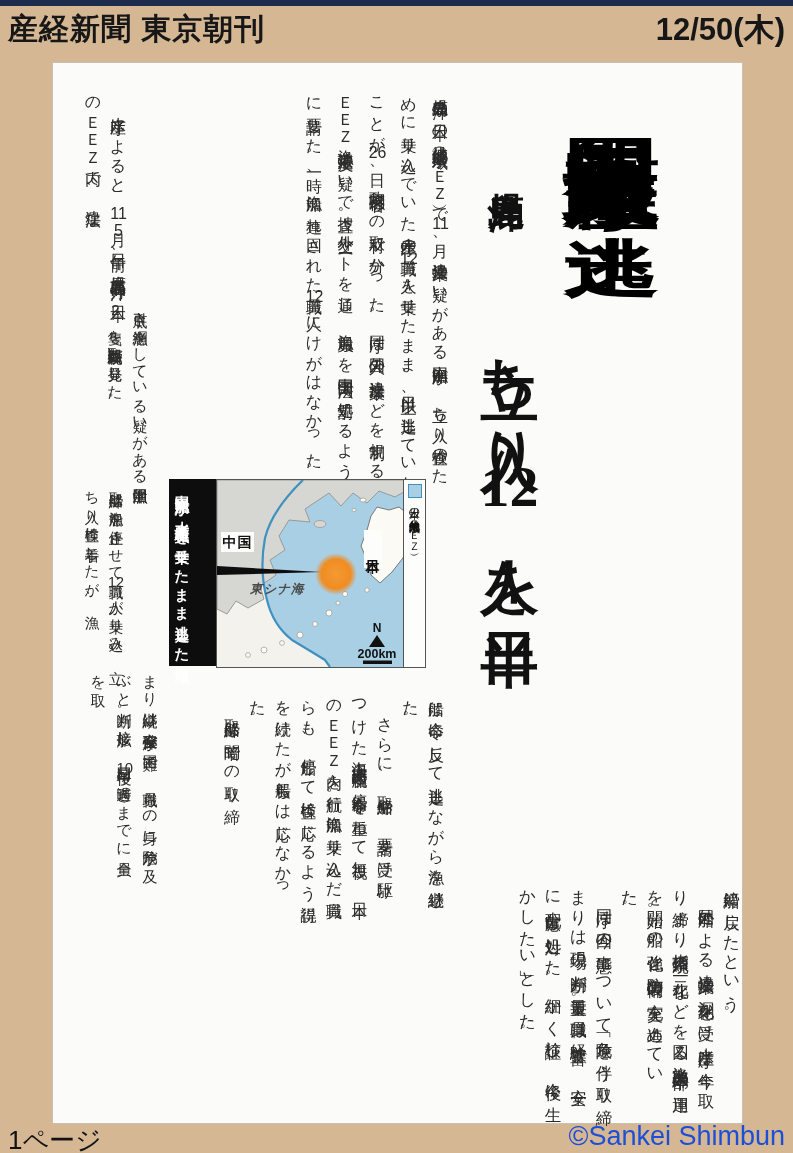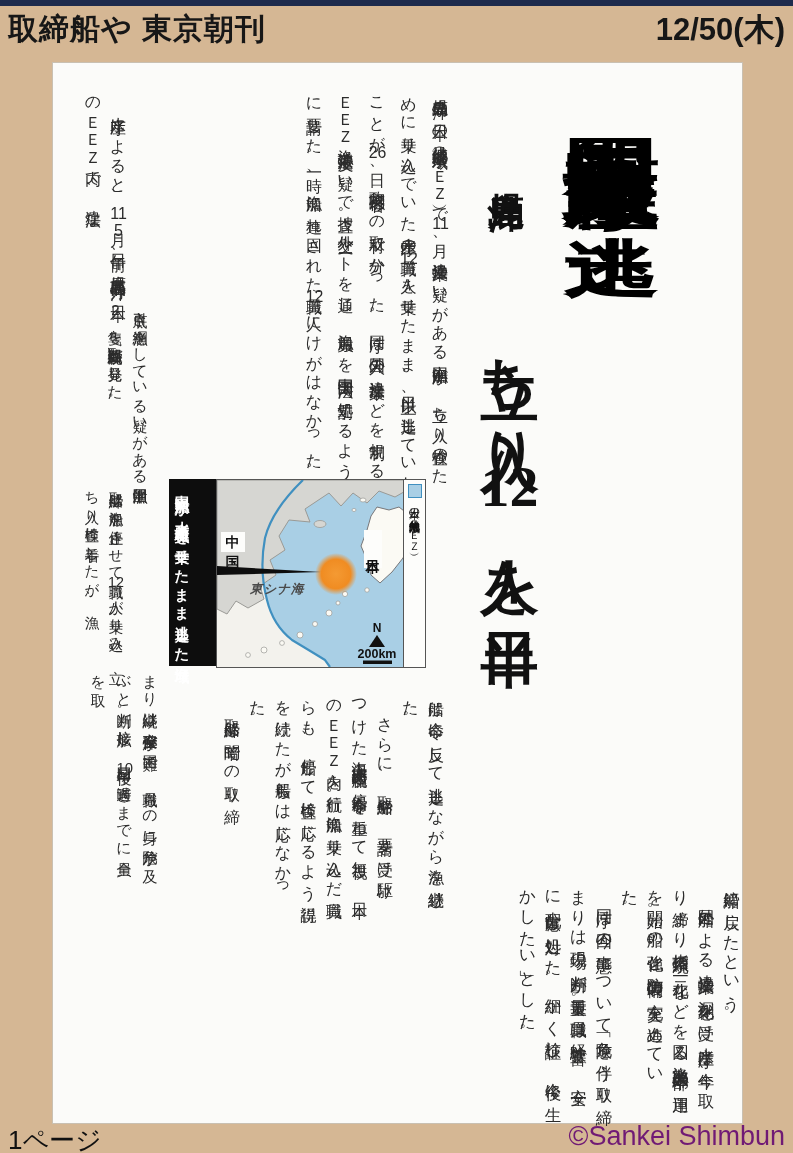--- a/index.html
+++ b/index.html
@@ -29,36 +29,36 @@
   #para3{left:3px;top:418px;width:72px;height:186px;font-size:14.5px;letter-spacing:0.8px;line-height:24px;}
   #para4-left{left:6px;top:601px;width:104px;height:196px;font-size:15px;letter-spacing:1.1px;line-height:26px;}
   #para4{left:116px;top:626px;width:280px;height:214px;font-size:16px;letter-spacing:1.6px;line-height:25.5px;}
   #para5{left:308px;top:815px;width:383px;height:220px;font-size:16.5px;letter-spacing:1.5px;line-height:25.5px;}
   
   #map-caption{left:116px;top:416px;width:47px;height:187px;background:#0d0d0d;box-sizing:border-box;padding:4px 2px;}
   #map-caption .cap{writing-mode:vertical-rl;text-orientation:upright;color:#fff;font-size:14.5px;font-weight:bold;letter-spacing:2px;line-height:21px;height:179px;}
   #map-frame{left:163px;top:416px;width:208px;height:187px;border:1px solid #555;box-sizing:content-box;background:#f3f2ed;}
   #map-frame svg{position:absolute;left:0;top:0;}
   .map-label{position:absolute;background:#fdfdfb;color:#111;font-weight:bold;text-align:center;}
-  #china-label{left:4px;top:52px;width:24px;height:20px;font-size:14px;line-height:20px;letter-spacing:1px;}
+  #china-label{left:4px;top:52px;width:33px;height:20px;font-size:14px;line-height:20px;letter-spacing:1px;}
   #japan-label{left:147px;top:50px;width:18px;height:38px;writing-mode:vertical-rl;text-orientation:upright;font-size:14px;line-height:18px;}
   #sea-label{position:absolute;left:33px;top:101px;font-size:12.5px;font-style:italic;font-family:"Liberation Serif",serif;color:#4a4a4a;letter-spacing:1px;font-weight:bold;}
   #map-legend{position:absolute;right:0;top:0;width:22px;height:187px;background:#fdfdfb;border-left:1px solid #555;box-sizing:border-box;}
   #legend-swatch{margin:4px auto 2px auto;width:12px;height:12px;background:#a9cfe5;border:1px solid #4090c0;}
   #legend-label{writing-mode:vertical-rl;text-orientation:upright;font-size:11px;line-height:20px;color:#111;margin:0 auto;height:166px;letter-spacing:0;}
   
   #page-number{left:8px;top:1123px;font-size:26px;color:#111;}
-  #copyright{right:8px;top:1121px;font-size:27px;color:#701a75;}
+  #copyright{right:8px;top:1121px;font-size:27px;color:#1d4ed8;}
 </style>
 </head>
 <body>
 
 <div id="top-strip" class="abs"></div>
 
-<div id="news-name" class="abs">取締船や 東京朝刊</div>
+<div id="news-name" class="abs">産経新聞 東京朝刊</div>
 <div id="edition-date" class="abs">12/50(木)</div>
 
 <div id="card" class="abs">
 
   <div id="headline" class="abs">
     <span class="part1">中国船</span><span class="part2">水産庁職員乗せ逃走</span>
   </div>
 
   <div id="subhead-small" class="abs vt">鹿児島沖</div>
   <div id="subhead-large" class="abs vt">立ち入り<span class="tcy">12</span>人を半日</div>

